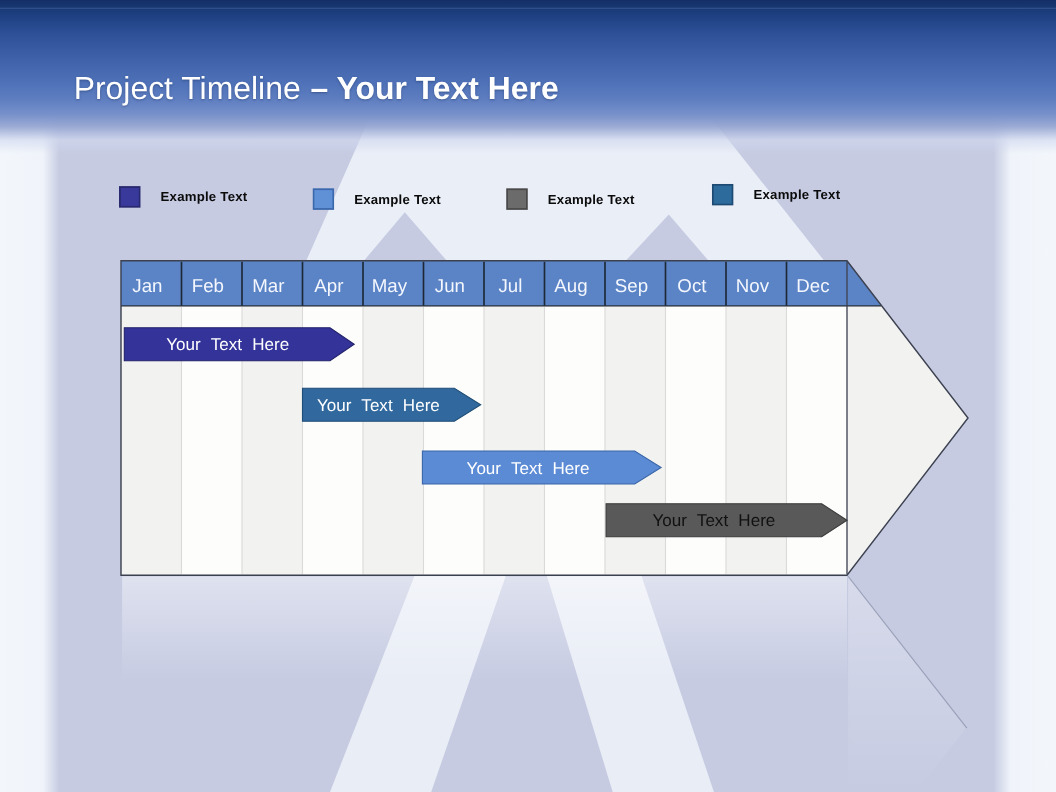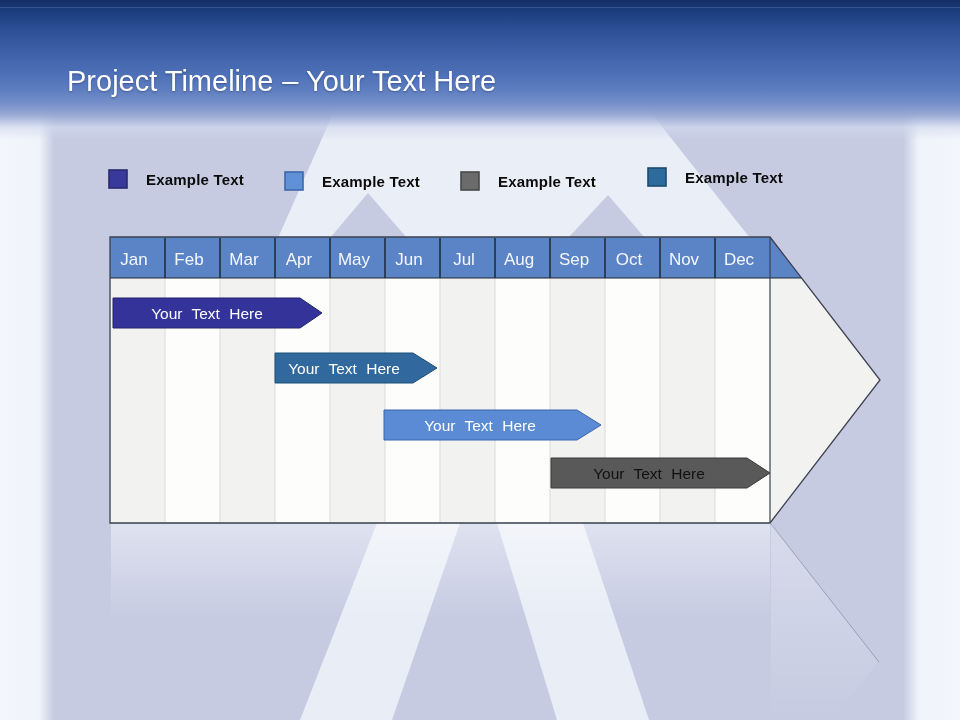--- a/index.html
+++ b/index.html
@@ -21,26 +21,26 @@
       #142f68 0%, #17356f 4%, #1d3f80 9%,
       #2d5097 22%, #3e61a9 38%, #4c6fb6 52%,
       #5d7dc0 64%, #7690ca 74%,
       rgba(150,166,210,0.95) 82%,
       rgba(208,216,238,0.65) 91%,
       rgba(214,221,240,0) 100%);
   }
   .header-topline{position:absolute;left:0;top:7px;width:960px;height:1px;background:rgba(130,160,220,0.28);}
   .slide-title{position:absolute;left:67px;top:62px;z-index:4;color:#ffffff;font-size:29px;line-height:38px;white-space:nowrap;text-shadow:0 1px 2px rgba(10,25,60,0.35);}
   .slide-title .t-main{font-weight:normal;}
-  .slide-title .t-suffix{font-weight:normal;margin-left:9px;}
+  .slide-title .t-suffix{font-weight:bold;margin-left:9px;}
   
   .legend{position:absolute;left:0;top:0;z-index:4;}
   .legend-item{position:absolute;display:flex;align-items:center;gap:18px;height:20px;}
   .legend-item svg{display:block;}
-  .legend-label{font-size:15px;font-weight:bold;color:#0b0b0b;letter-spacing:0.2px;white-space:nowrap;}
+  .legend-label{font-size:12px;font-weight:bold;color:#0b0b0b;letter-spacing:0.2px;white-space:nowrap;}
   .li-0{left:108px;top:169px;}
   .li-1{left:284px;top:171px;}
   .li-2{left:460px;top:171px;}
   .li-3{left:647px;top:167px;}
   .sw-0 rect{stroke:#28286e;}
   .sw-1 rect{stroke:#3b68ac;}
   .sw-2 rect{stroke:#494949;}
   .sw-3 rect{stroke:#1c4a72;}
   
   .timeline-svg{position:absolute;left:0;top:0;z-index:5;}

